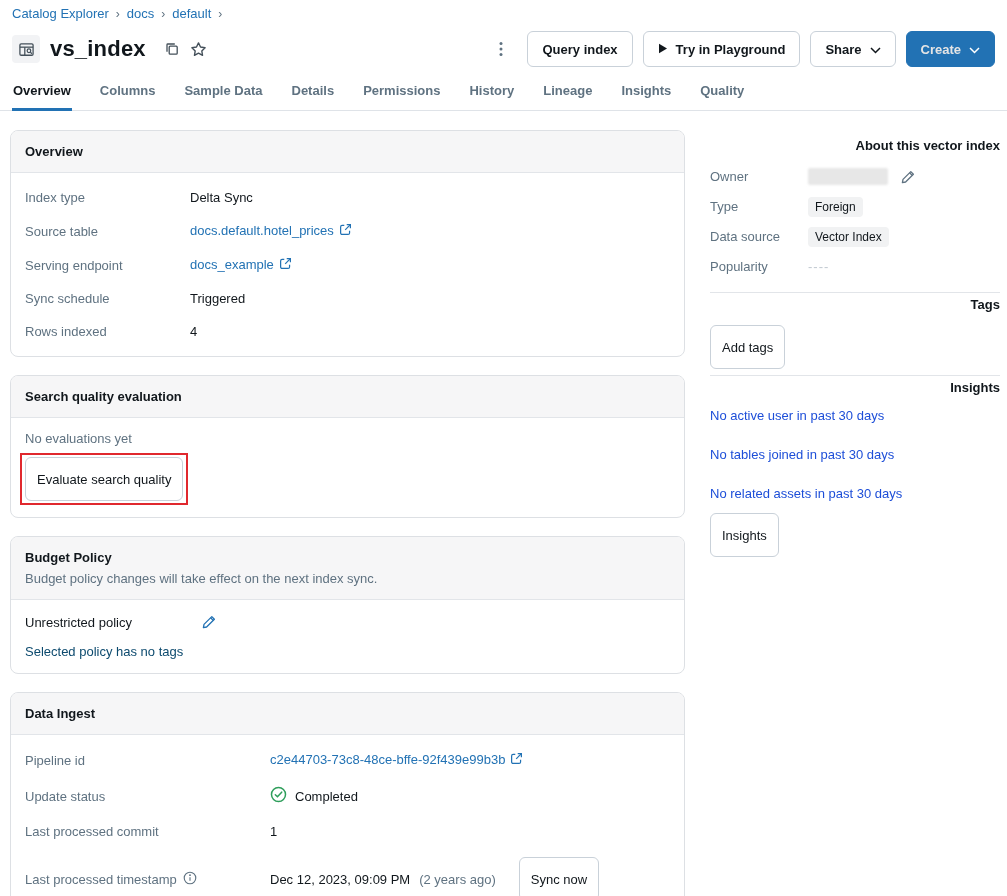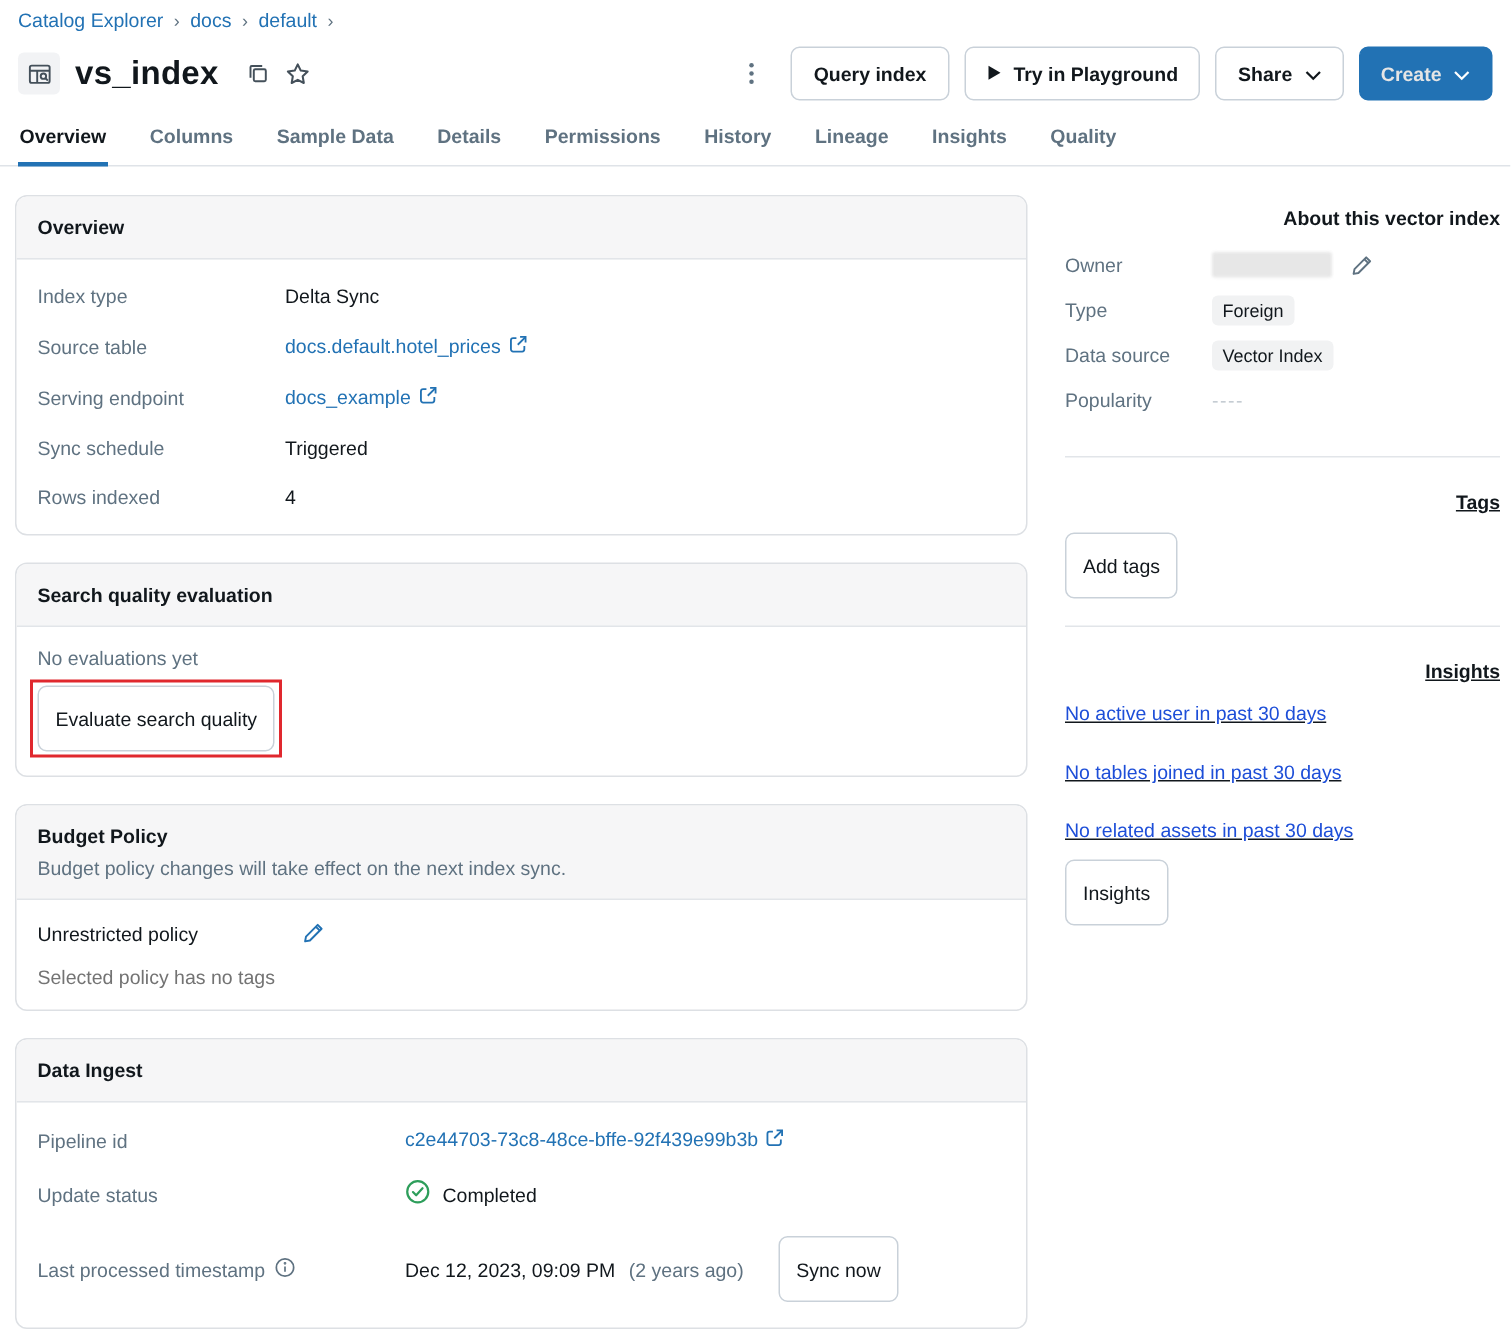--- a/index.html
+++ b/index.html
@@ -62,29 +62,29 @@
   .sq-body { padding:13px 14px 12px 14px; }
   .sq-empty { color:#5F7281; margin-bottom:7px; }
   .red-annot { display:inline-block; border:2px solid #E0282E; padding:2px 3px;
     margin-left:-5px; }
 
   
   .bp-body { padding:14px; }
   .bp-name-row { display:flex; align-items:center; gap:14px; }
   .bp-name { font-size:13px; }
   .bp-edit { margin-left:55px; cursor:pointer; display:flex; }
-  .bp-tags { color:#737373; margin-top:14px; }
+  .bp-tags { color:#0c4a6e; margin-top:14px; }
 
   
   .ts-rel { color:#5F7281; margin-left:2px; }
   .sync-btn { margin-left:16px; }
 
   
   .side-section { padding-bottom:6px; }
-  .side-section + .side-section { border-top:1px solid #E2E5E9; margin-top:12px; padding-top:22px;text-decoration:underline; }
+  .side-section + .side-section { border-top:1px solid #E2E5E9; padding-top:4px; }
   .side-title { font-weight:bold; margin-bottom:13px; font-size:13px;text-align:right; }
   .side-row { display:flex; align-items:center; margin-bottom:9px; min-height:21px; }
   .side-label { width:98px; flex:none; color:#5F7281; }
   .chip { background:#F1F2F3; border-radius:4px; padding:3px 7px; font-size:12px;
     color:#11171C; display:inline-block; }
   .owner-redacted { width:80px; height:17px; background:#E7E7E7; border-radius:2px;
     display:inline-block; filter:blur(1px); }
   .owner-edit { margin-left:12px; display:flex; cursor:pointer; }
   .popularity { color:#C2CAD1; letter-spacing:1px; }
   .insight-item { color:#1d4ed8; margin-bottom:24px; }
@@ -288,20 +288,24 @@
             <span>
               <svg width="17" height="17" viewBox="0 0 16 16" fill="none" stroke="#2E9E5B" stroke-width="1.4">
                 <circle cx="8" cy="8" r="6.6"></circle>
                   <path d="M5 8.2l2 2 4-4.4" stroke-linecap="round" stroke-linejoin="round"></path>
               </svg>
             </span>
             <span>Completed</span>
           </span>
         </div>
         <div class="kv-row">
+          <span class="kv-label kv-label-wide">Last processed commit</span>
+          <span class="kv-value">1</span>
+        </div>
+        <div class="kv-row">
           <span class="kv-label kv-label-wide">
             <span>Last processed timestamp</span>
             <span>
               <svg width="14" height="14" viewBox="0 0 16 16" fill="none" stroke="#5F7281" stroke-width="1.3">
                 <circle cx="8" cy="8" r="6.6"></circle>
                   <path d="M8 7.2v4"></path>
                   <circle cx="8" cy="4.8" r="0.4" fill="#5F7281"></circle>
               </svg>
             </span>
           </span>

